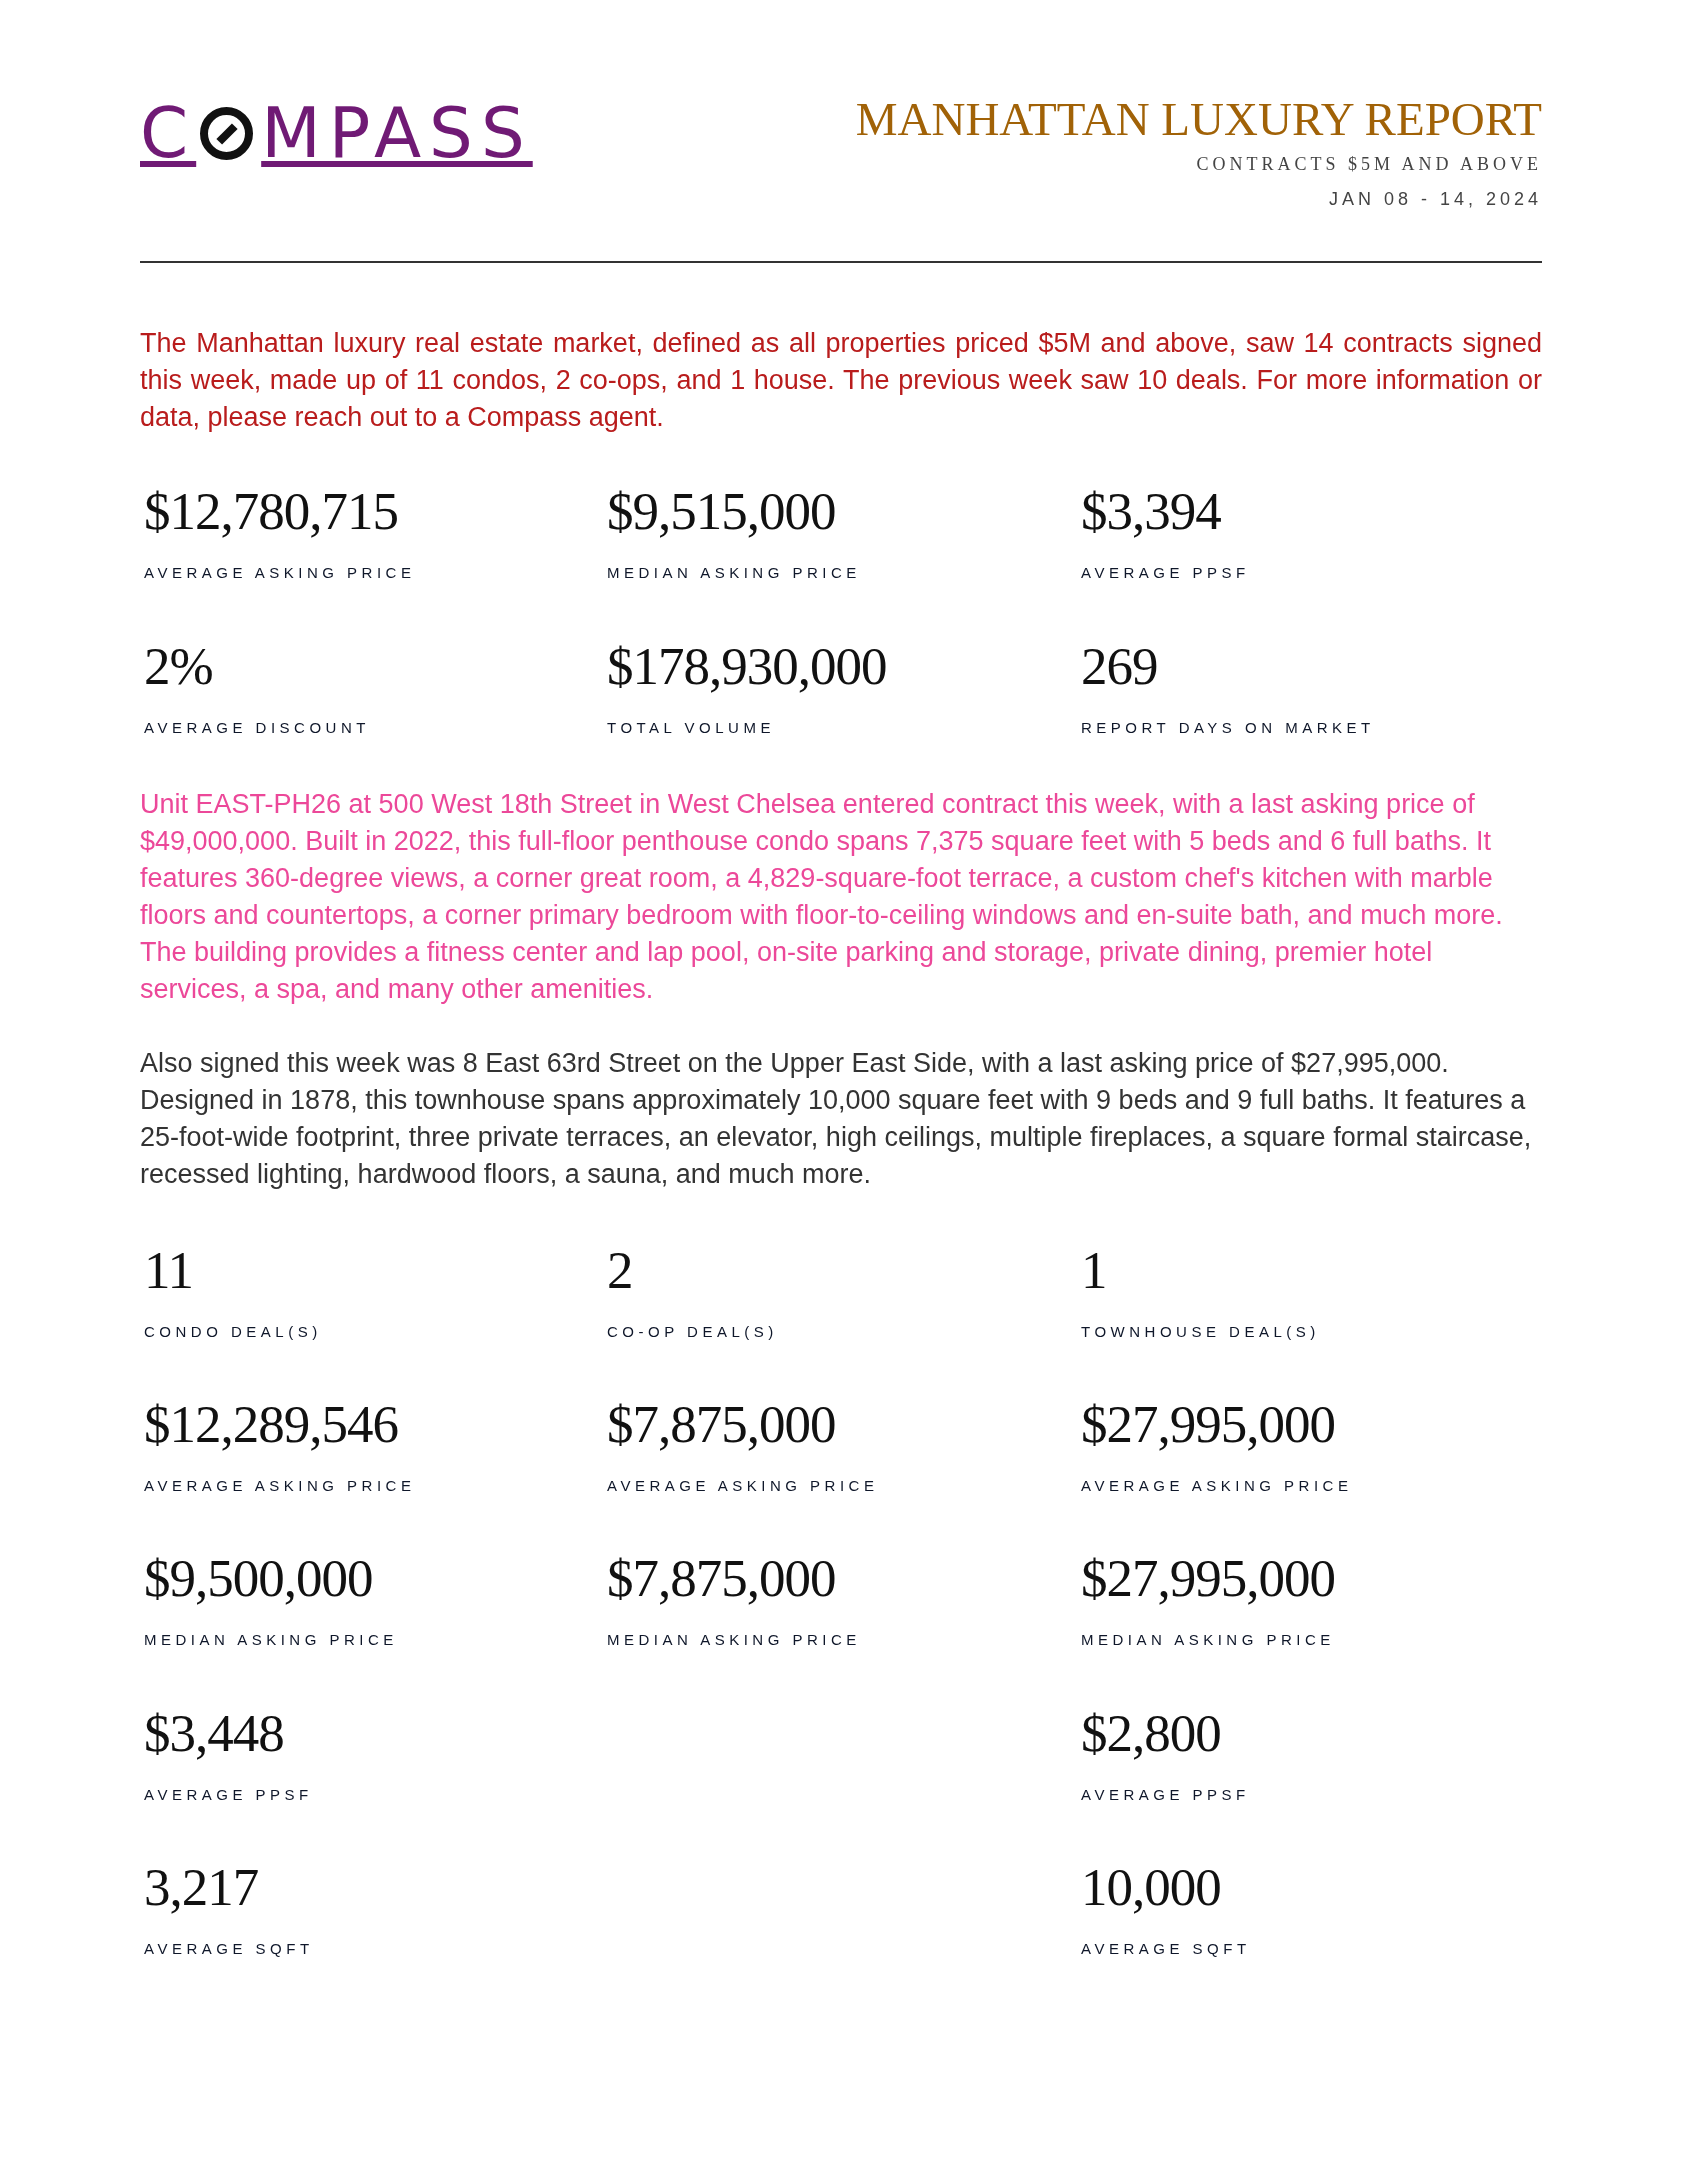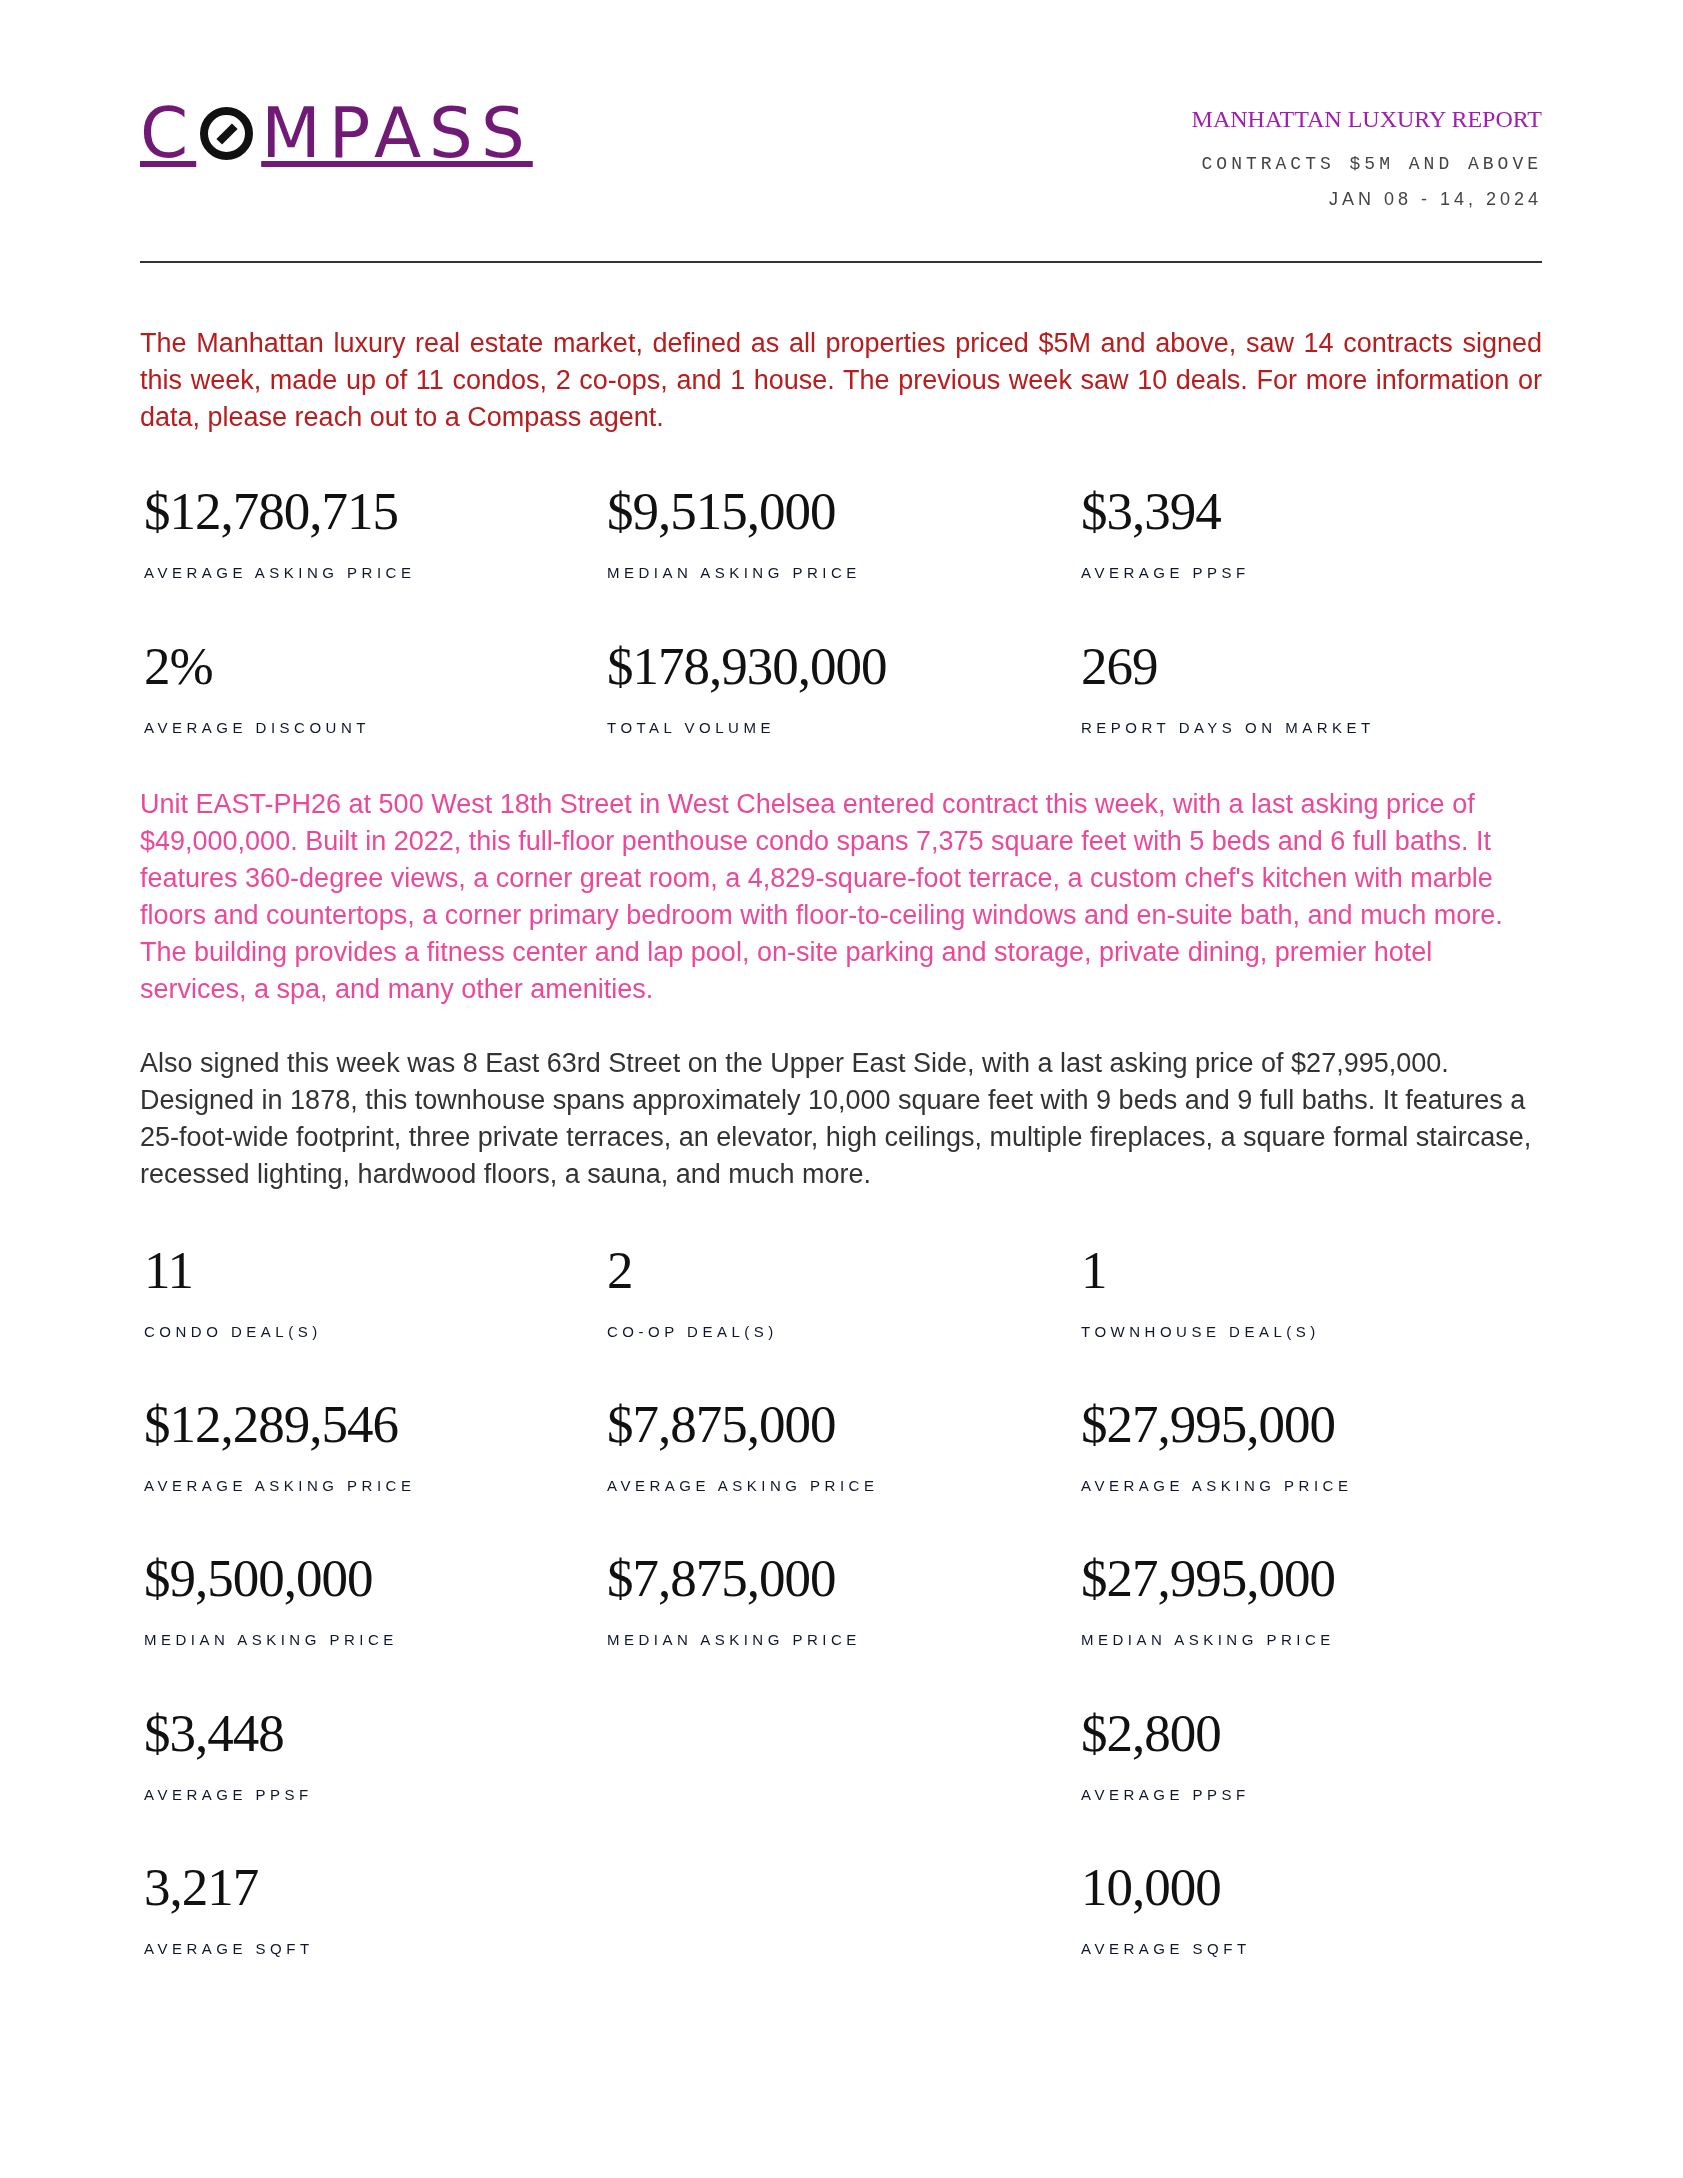--- a/index.html
+++ b/index.html
@@ -5,22 +5,22 @@
   html, body { margin: 0; padding: 0; background: #ffffff; }
   body { width: 1683px; height: 2178px; position: relative; overflow: hidden; color: #111; }
   .page { position: absolute; left: 140px; top: 0; width: 1402px; }
 
   
   .logo { position: absolute; left: 0; top: 99px; height: 69px; display: flex; align-items: center; }
   .logo-text { font-family: "DejaVu Sans", sans-serif; font-size: 69px; letter-spacing: 8px; font-weight: 400; color: #701a75; line-height: 1; display: flex; align-items: center; text-decoration: underline; }
   .logo-o { display: inline-block; width: 53px; height: 53px; border: 8px solid #111; border-radius: 50%; box-sizing: border-box; position: relative; margin: 0 8px 0 4px; }
   .logo-o::after { content: ""; position: absolute; width: 8px; height: 22px; background: #111; left: 50%; top: 50%; transform: translate(-50%,-50%) rotate(45deg); }
   .report-head { position: absolute; right: 0; top: 99px; text-align: right; }
-  .report-title { font-family: "Liberation Serif", serif; font-size: 24px; letter-spacing: 0px; color: #a21caf; line-height: 40px; }
-  .report-sub { font-family: Liberation Mono, monospace; font-size: 18px; letter-spacing: 4px; color: #444; margin-top: 14px; line-height: 22px; }
+  .report-title { font-family: "Liberation Serif", serif; font-size: 47px; letter-spacing: 0px; color: #a16207; line-height: 40px; }
+  .report-sub { font-family: Liberation Serif, serif; font-size: 18px; letter-spacing: 4px; color: #444; margin-top: 14px; line-height: 22px; }
   .report-date { font-family: "Liberation Sans", sans-serif; font-size: 18px; letter-spacing: 4px; color: #444; margin-top: 13px; line-height: 22px; }
   .rule { position: absolute; left: 0; top: 261px; width: 1402px; height: 2px; background: #333; }
 
   
   .para { position: absolute; left: 0; width: 1402px; font-family: "Liberation Sans", sans-serif; font-size: 27px; line-height: 37px; color: #b91c1c; }
   .para.justify { text-align: justify; text-align-last: left; }
   .intro { top: 325px; }
   .feat1 { top: 786px; color: #ec4899; }
   .feat2 { top: 1045px; color: #333; }
 

